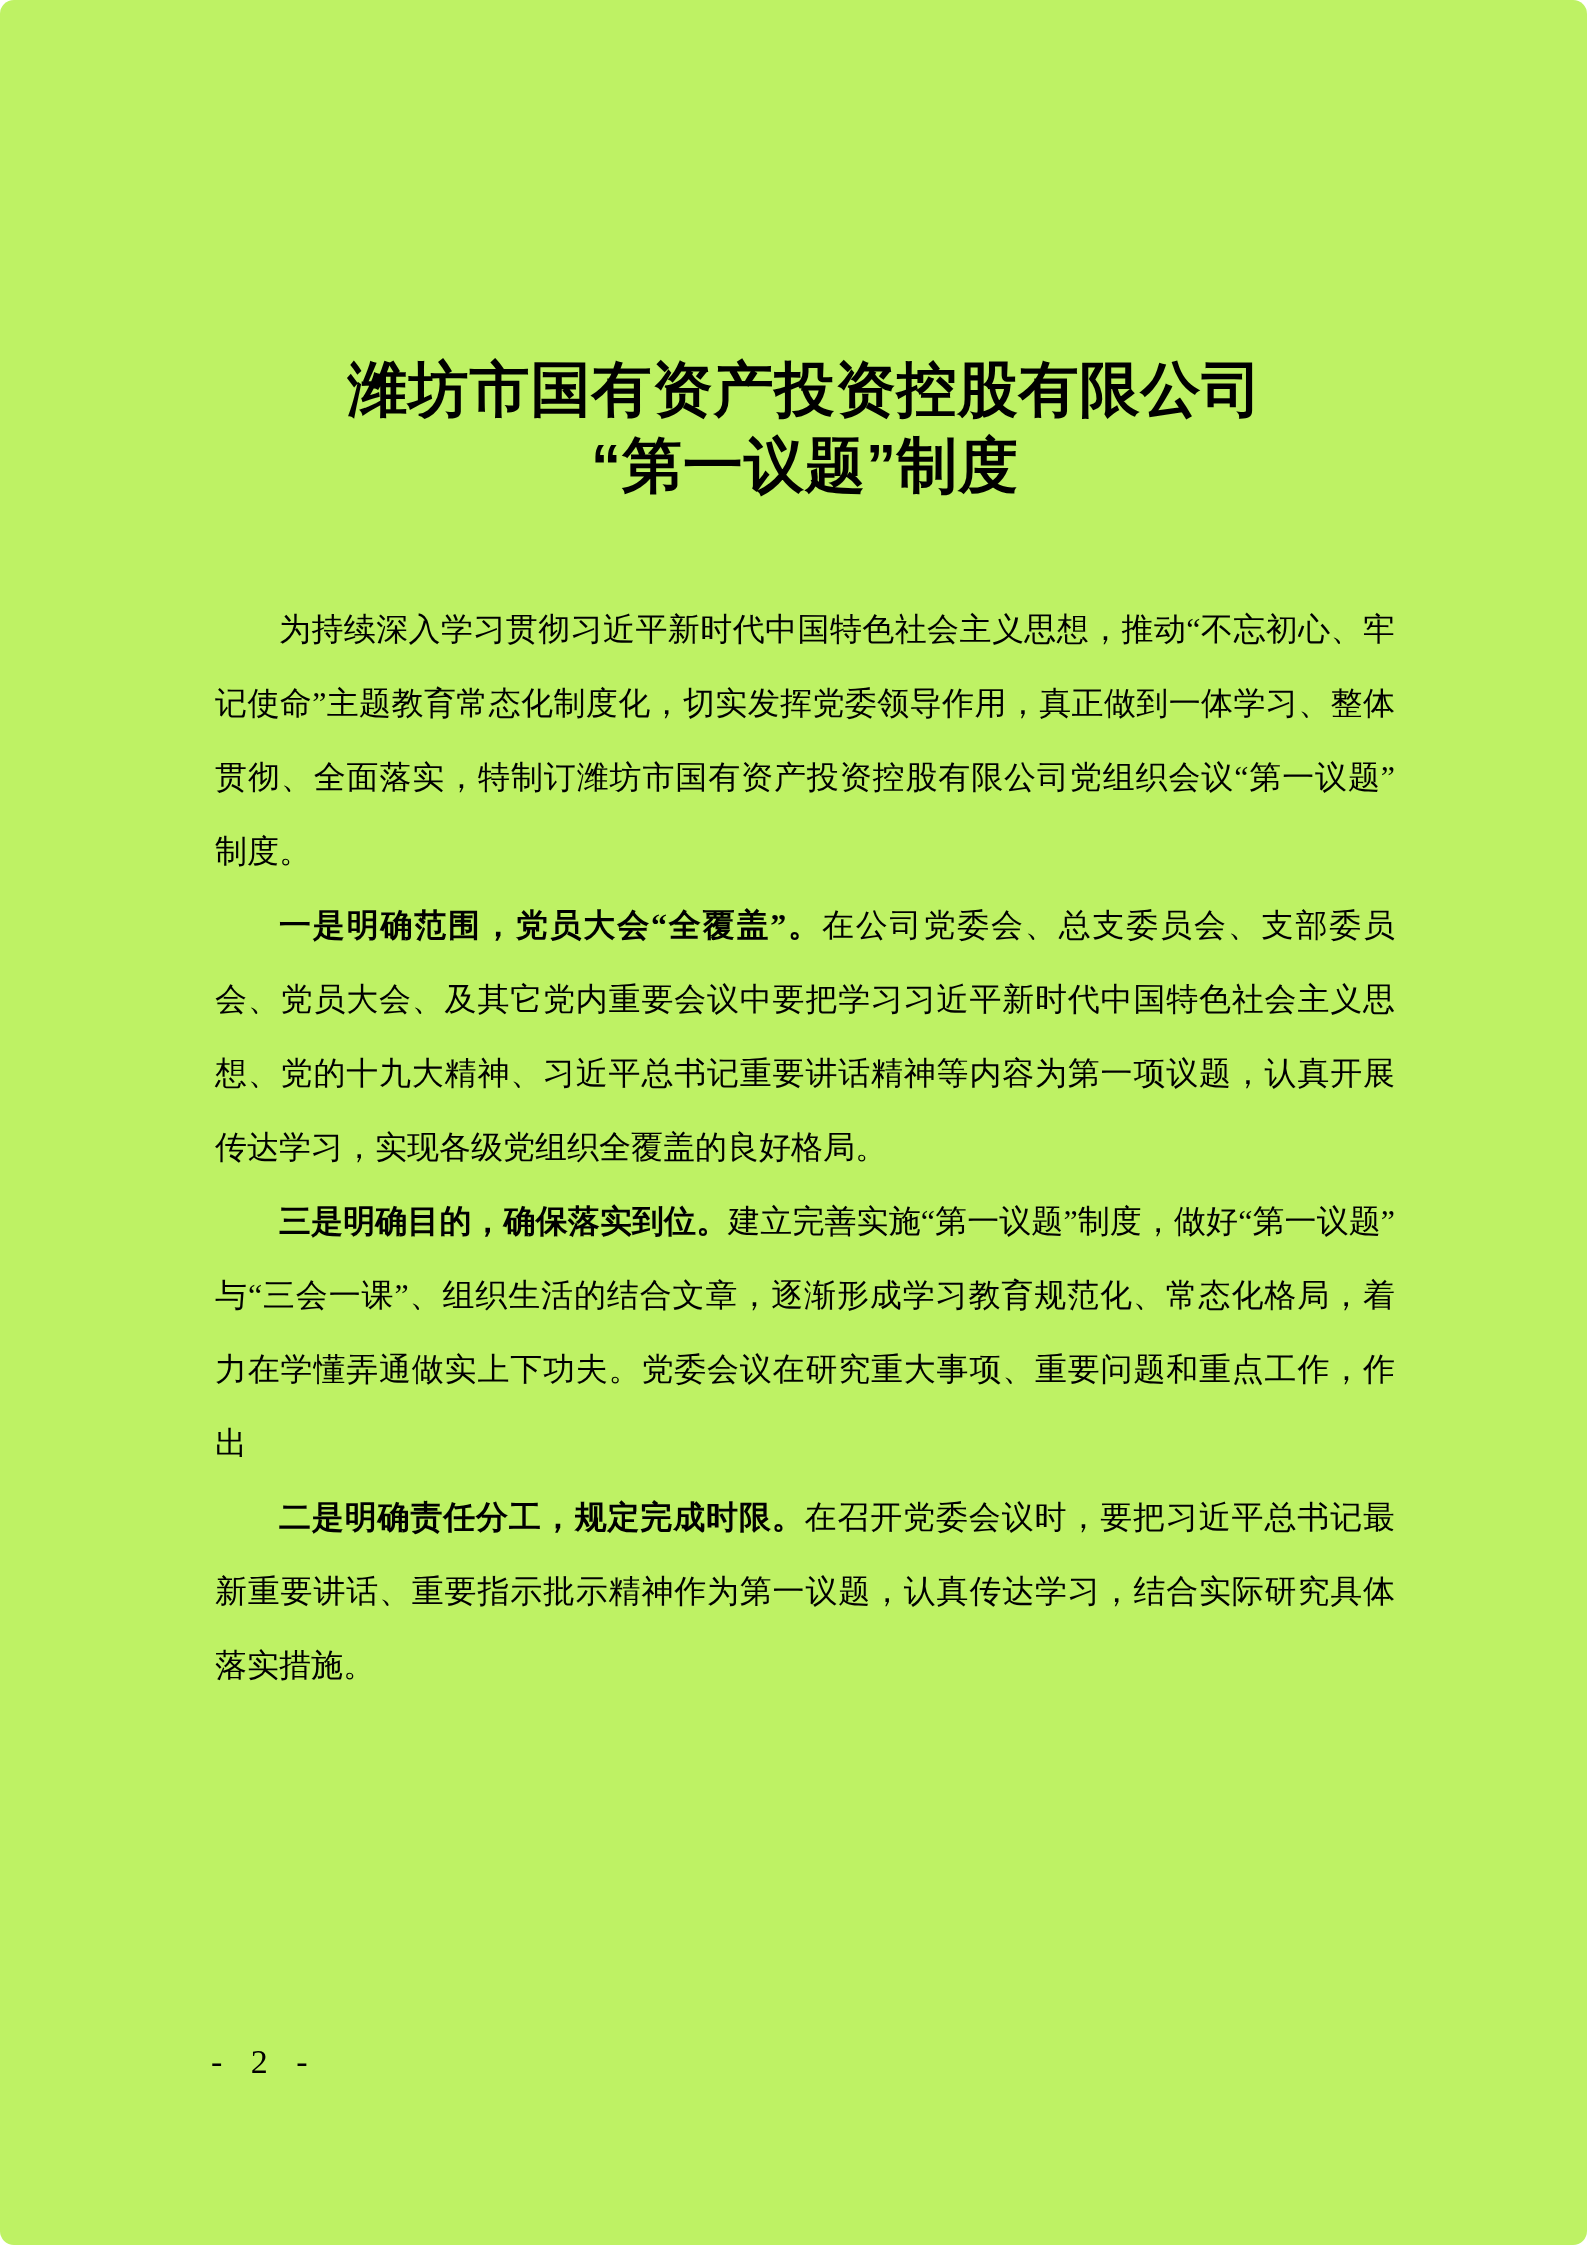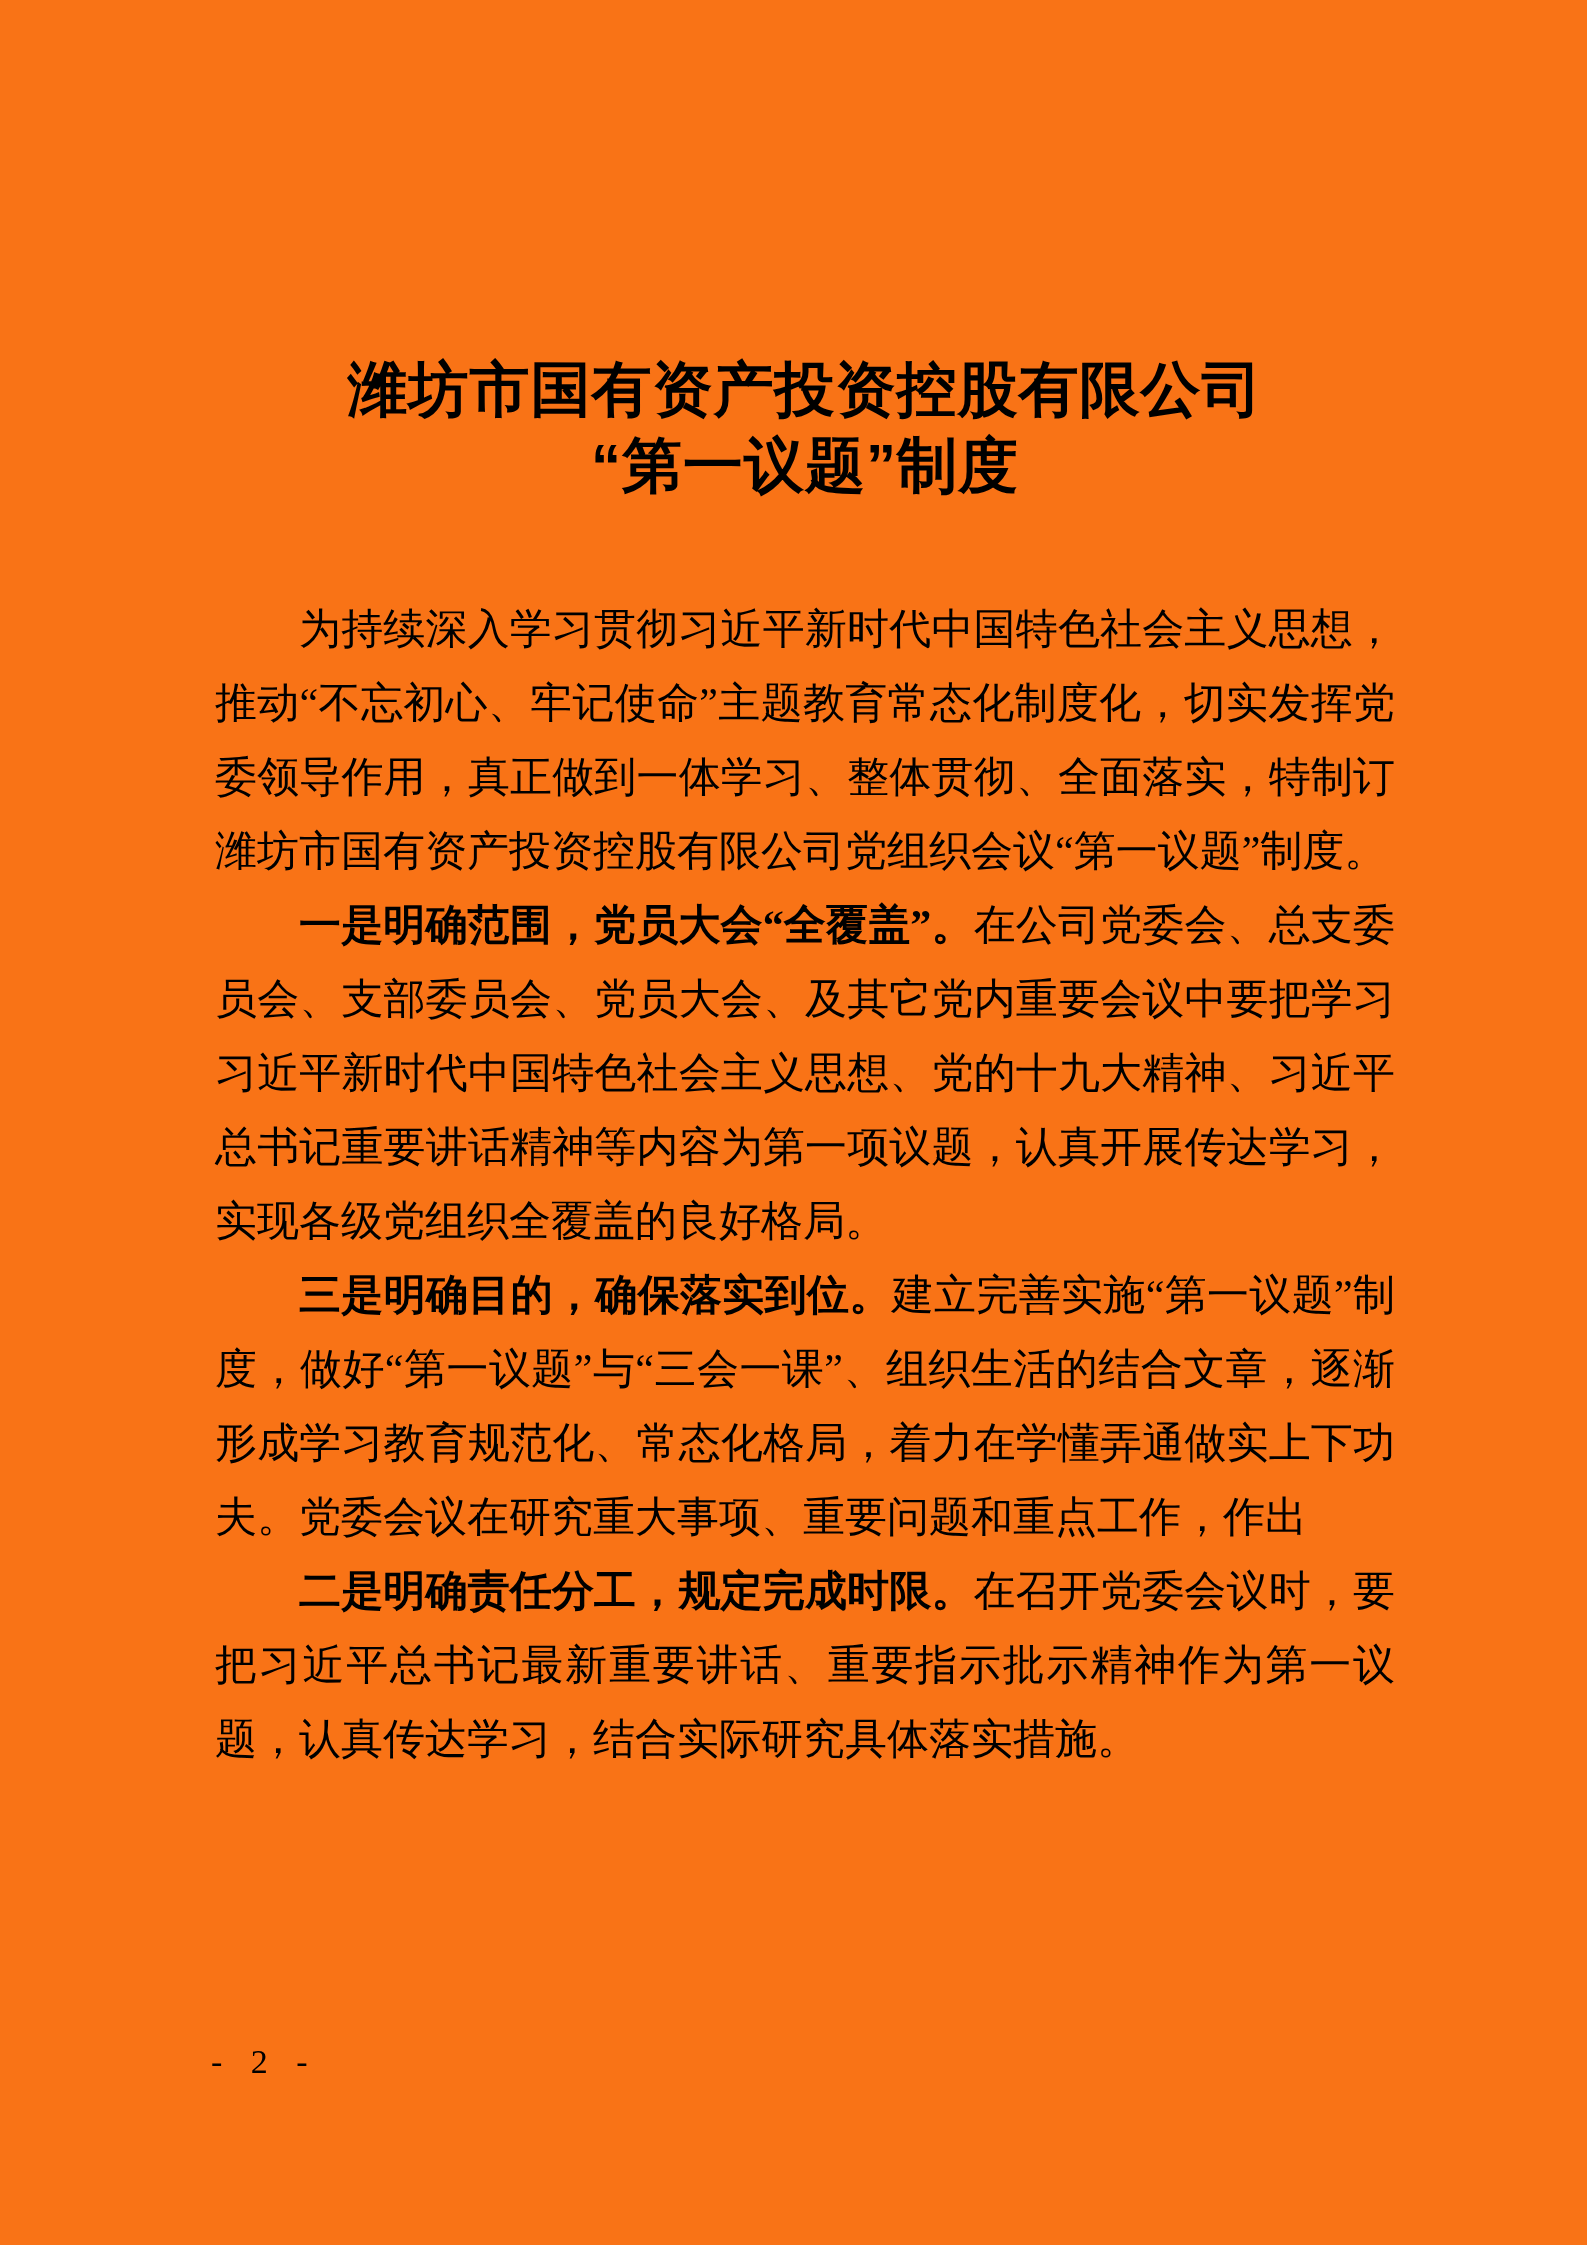--- a/index.html
+++ b/index.html
@@ -4,42 +4,43 @@
 <style>
   html, body {
     margin: 0;
     padding: 0;
     background: #ffffff;
   }
   .page {
     position: relative;
     width: 1587px;
     height: 2245px;
-    background: #f97316;
+    background: #bef264;
     overflow: hidden;
     color: #000000;
+    border-radius: 14px;
   }
   .content {
     position: absolute;
     left: 215px;
     top: 352px;
     width: 1180px;
   }
   .doc-title {
     text-align: center;
     font-family: "Liberation Sans", "DejaVu Sans", sans-serif;
     font-weight: bold;
     font-size: 60px;
     line-height: 76px;
     letter-spacing: 1px;
   }
   .body-text {
     margin-top: 88px;
     font-family: "Liberation Serif", "DejaVu Serif", serif;
-    font-size: 42px;
+    font-size: 32px;
     line-height: 74px;
     text-align: justify;
     text-justify: inter-ideograph;
   }
   .body-text p {
     margin: 0;
     padding: 0;
     text-indent: 2em;
   }
   .section-heading {

